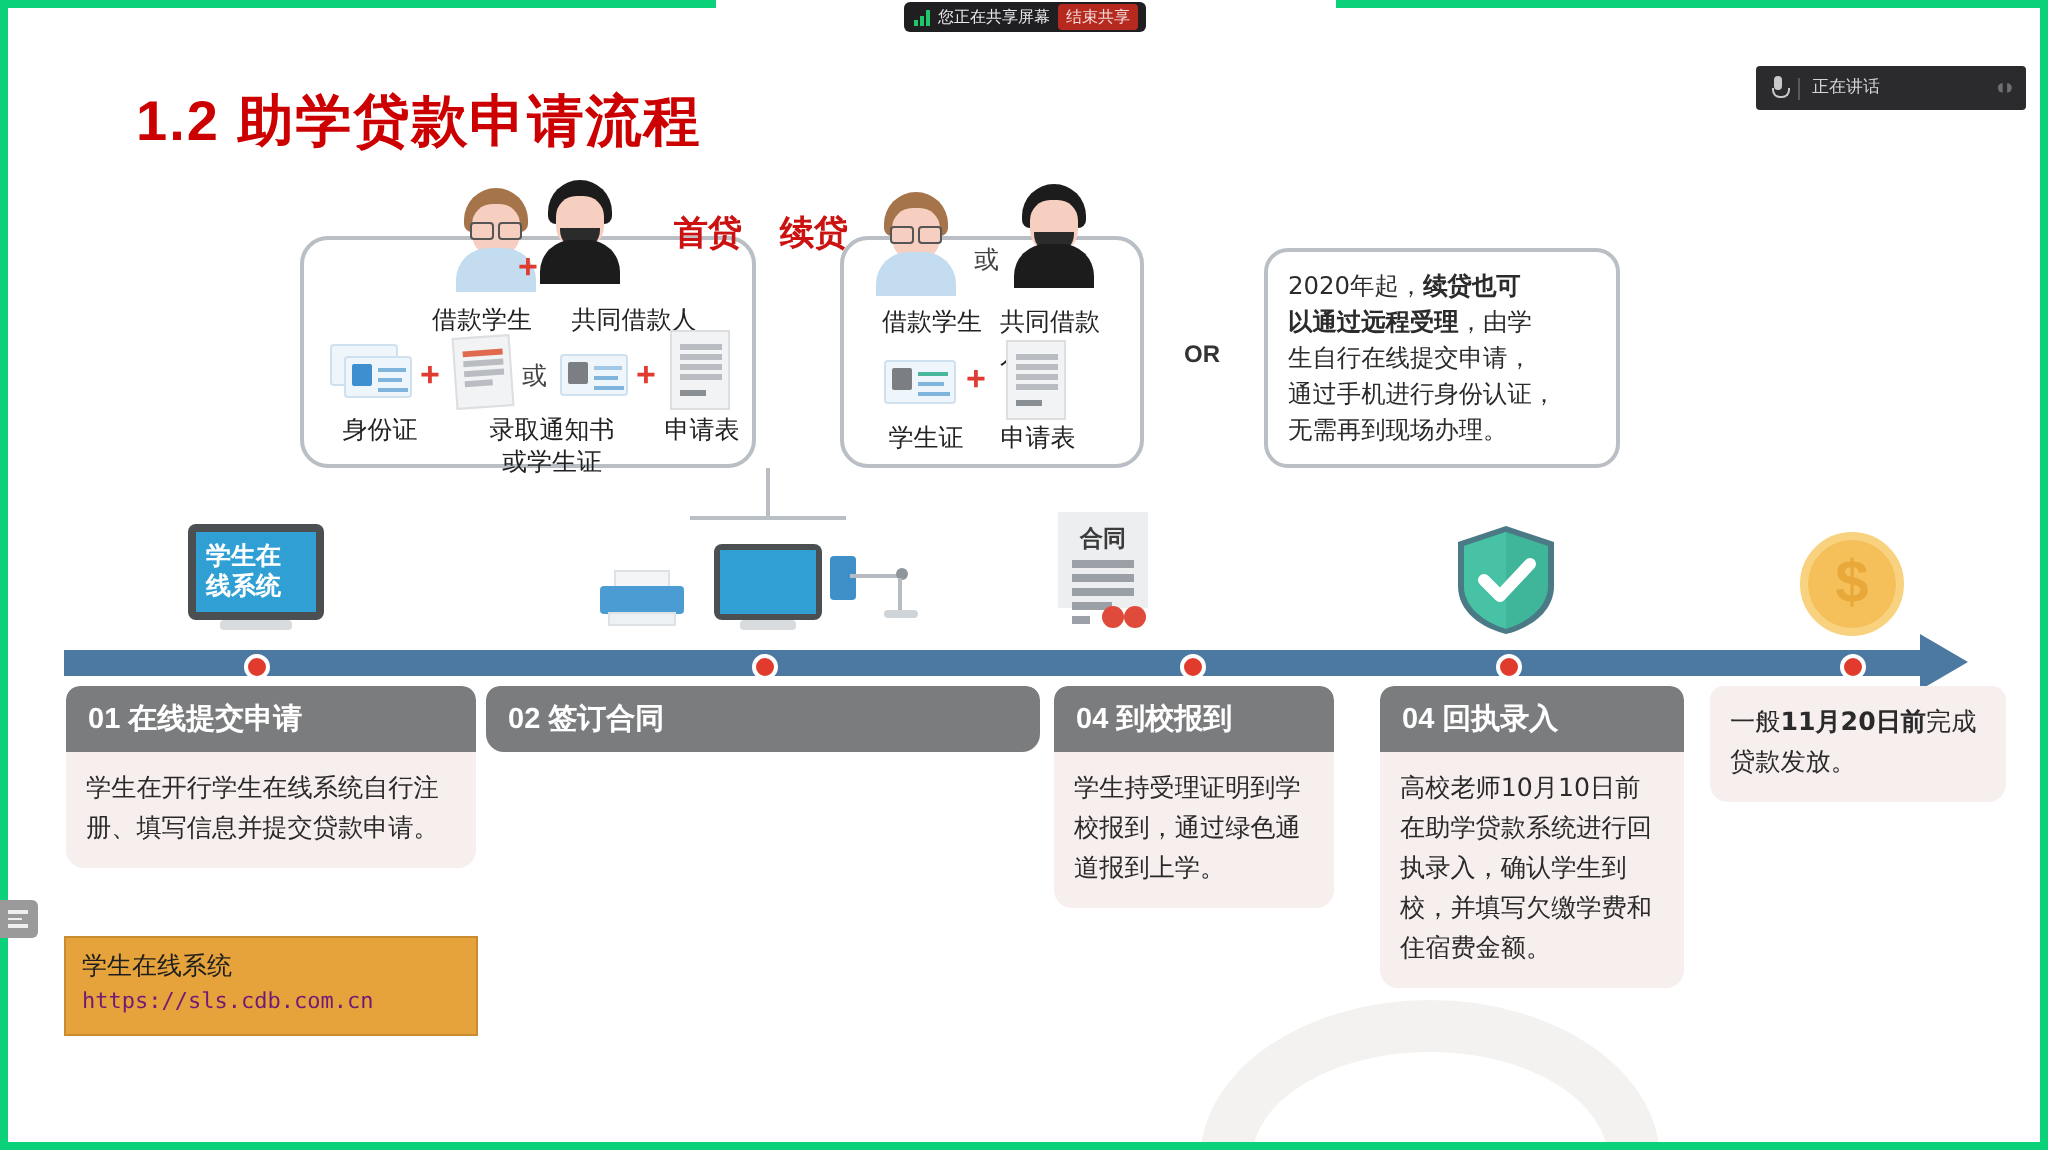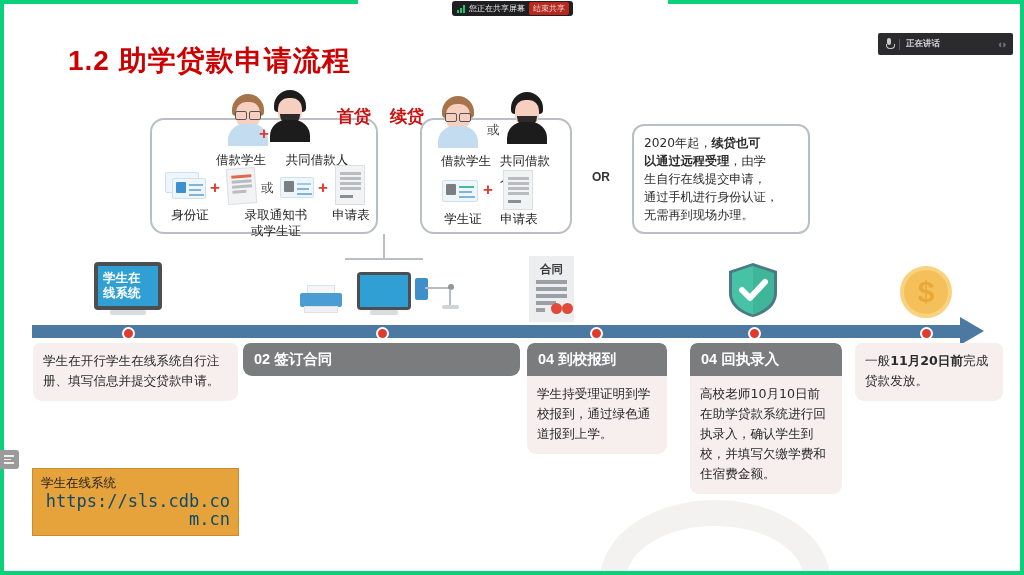--- a/index.html
+++ b/index.html
@@ -51,21 +51,21 @@
   .mic-ico:before {
     content:''; position:absolute; left:2px; top:0; width:4px; height:7px;
     background:#c9c9cc; border-radius:2px;
   }
   .mic-ico:after {
     content:''; position:absolute; left:0.5px; top:6px; width:7px; height:4px;
     border:1px solid #c9c9cc; border-top:none;
     border-radius:0 0 4px 4px;
   }
   .speak-div { width:1px; height:11px; background:#5a5a5e; }
-  .speak-text { color:#d5d5d8; font-size:8.5px; white-space:nowrap;font-weight:bold; }
+  .speak-text { color:#d5d5d8; font-size:8.5px; white-space:nowrap; }
   .speak-wave { margin-left:auto; color:#6e6e73; font-size:11px; letter-spacing:-2px; }
 
   
   .edge-tab {
     position:absolute; left:0px; top:450px; width:19px; height:19px;
     background:#9a9a9a; border-radius:0 3px 3px 0; z-index:45;
     display:flex; flex-direction:column; justify-content:center; gap:2px; padding-left:4px;
   }
   .edge-tab span { display:block; height:1.5px; background:#efefef; }
   .edge-tab span:nth-child(1){width:10px;}
@@ -178,23 +178,23 @@
   #card5 { left:855px; top:343px; width:148px; }
 
   
   .url-box {
     position:absolute; left:32px; top:468px; width:207px;
     background:#e6a33c; border:1px solid #c98c2e;
     padding:5px 8px 7px 8px; z-index:8;
   }
   .url-title { font-size:12.5px; color:#1d1d1d; line-height:18px;
                font-family:"DejaVu Sans","Liberation Sans",sans-serif; }
-  .url-link { font-size:17px; color:#0c4a6e; line-height:18px;
+  .url-link { font-size:11px; color:#701a75; line-height:18px;
               font-family:"DejaVu Sans Mono","Liberation Mono",monospace;
-              word-break:break-all;text-align:right; }
+              word-break:break-all; }
 
   
   .monitor { position:absolute; }
   .mon-frame { position:absolute; background:#4b4f52; border-radius:4px; }
   .mon-screen { position:absolute; background:#2f9fd4; }
   .mon-base  { position:absolute; background:#d9dcde; border-radius:2px; }
   .mon-text { position:absolute; color:#fff; font-weight:bold; font-size:12.5px; line-height:15px;
               font-family:"DejaVu Sans","Liberation Sans",sans-serif; }
 
   .printer { position:absolute; }
@@ -377,21 +377,21 @@
   </div>
 
   <div style="position:absolute; left:415px; top:278px; width:40px; height:36px;">
     <div style="position:absolute; left:0; top:0; width:13px; height:22px; background:#3f90c9; border-radius:2px;"></div>
     <div style="position:absolute; left:10px; top:9px; width:26px; height:2px; background:#b6bcc1;"></div>
     <div style="position:absolute; left:33px; top:6px; width:6px; height:6px; border-radius:50%; background:#8e959b;"></div>
     <div style="position:absolute; left:34px; top:11px; width:2px; height:17px; background:#b6bcc1;"></div>
     <div style="position:absolute; left:27px; top:27px; width:17px; height:4px; background:#cfd4d8; border-radius:2px;"></div>
   </div>
 
-  <div class="docbig" style="left:529px; top:256px; width:45px; height:66px;">
+  <div class="docbig" style="left:529px; top:256px; width:45px; height:48px;">
     <span class="dt">合同</span>
     <i style="top:24px; width:31px;"></i>
       <i style="top:31px; width:31px;"></i>
     <i style="top:38px; width:31px;"></i>
       <i style="top:45px; width:20px;"></i>
     <i style="top:52px; width:9px;"></i>
     <span class="stamp" style="left:22px; top:47px;"></span>
     <span class="stamp" style="left:33px; top:47px;"></span>
   </div>
 
@@ -411,20 +411,21 @@
 
   <div class="tl-bar"></div>
   <div class="tl-arrow"></div>
   <div class="tl-dot" style="left:122px;"></div>
   <div class="tl-dot" style="left:376px;"></div>
   <div class="tl-dot" style="left:590px;"></div>
   <div class="tl-dot" style="left:748px;"></div>
   <div class="tl-dot" style="left:920px;"></div>
 
   <div class="card" id="card1">
+    <div class="card-head">01 在线提交申请</div>
     <div class="card-body">学生在开行学生在线系统自行注册、填写信息并提交贷款申请。</div>
   </div>
 
   <div class="card" id="card2">
     <div class="card-head">02 签订合同</div>
   </div>
 
   <div class="card" id="card3">
     <div class="card-head">04 到校报到</div>
     <div class="card-body">学生持受理证明到学校报到，通过绿色通道报到上学。</div>

